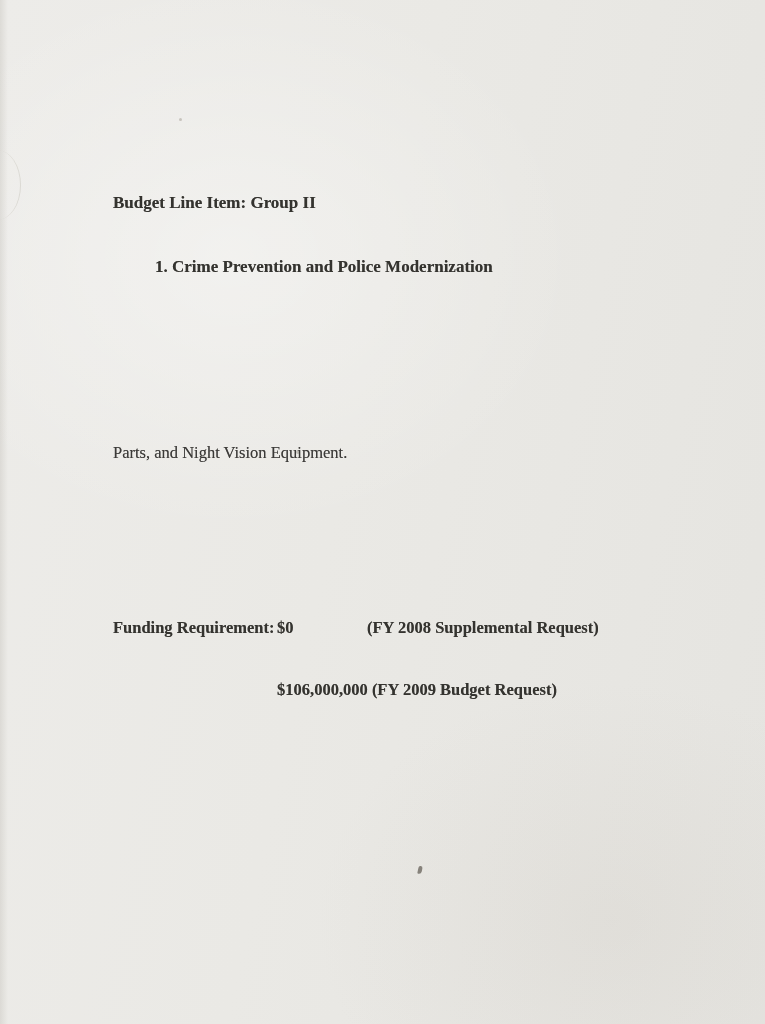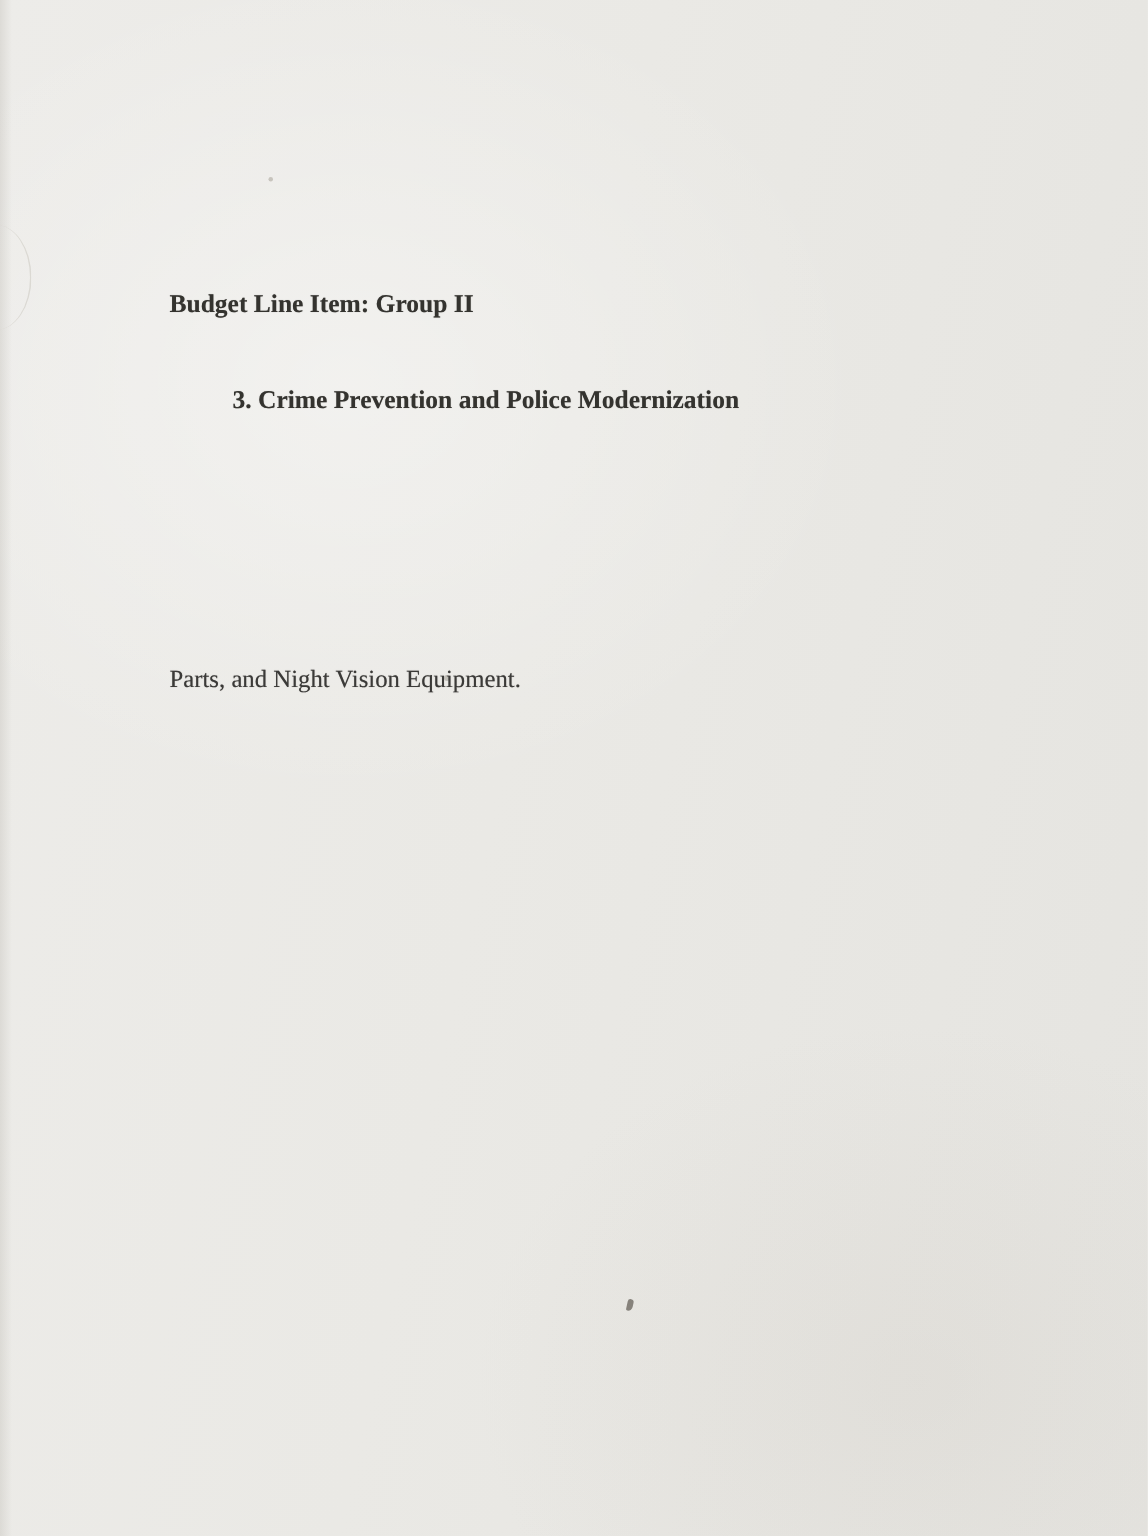--- a/index.html
+++ b/index.html
@@ -62,27 +62,31 @@
   <div class="artifact edge-shade"></div>
   <div class="artifact curl"></div>
   <div class="artifact speck1"></div>
   <div class="artifact speck2"></div>
   <div class="artifact speck3"></div>
 
   <div class="content">
 
     <div class="hdr">
       <div class="b">Budget Line Item: Group II</div>
-      <div class="b ind1">3. Crime Prevention and Police Modernization</div>
+      <div class="b ind1">1. Crime Prevention and Police Modernization</div>
     </div>
 
     <div class="pn">
       <div>Parts, and Night Vision Equipment.</div>
     </div>
 
+    <div class="funding b">
+      <div><span class="flabel">Funding Requirement:</span><span class="famount">$0</span><span>(FY 2008 Supplemental Request)</span></div>
+      <div><span class="flabel"></span><span class="famount">$106,000,000 </span><span>(FY 2009 Budget Request)</span></div>
+    </div>
 
     <div class="sec sec1">
       
       
     </div>
 
     
 
     
 

